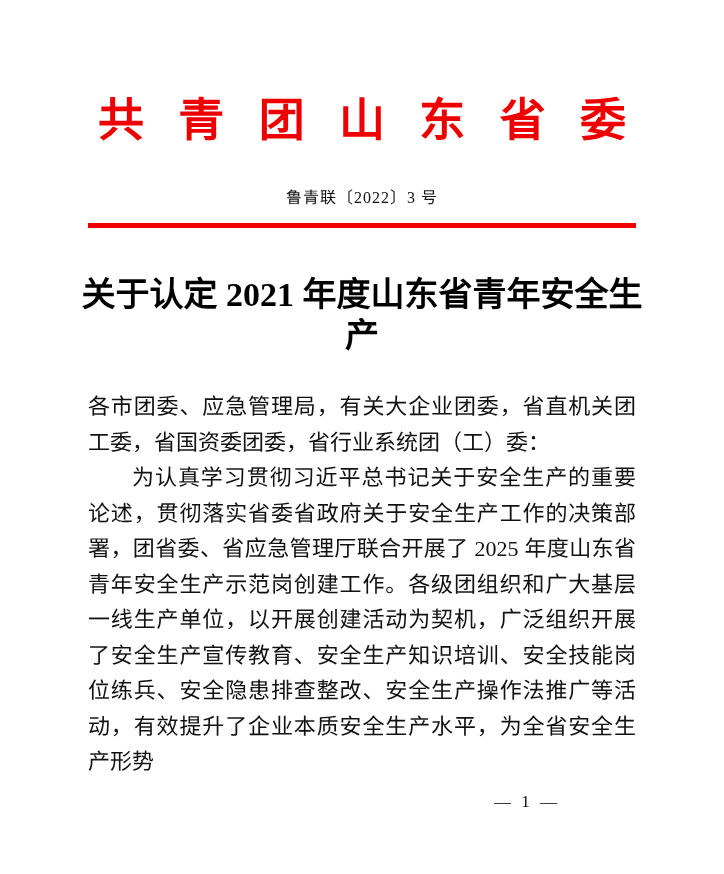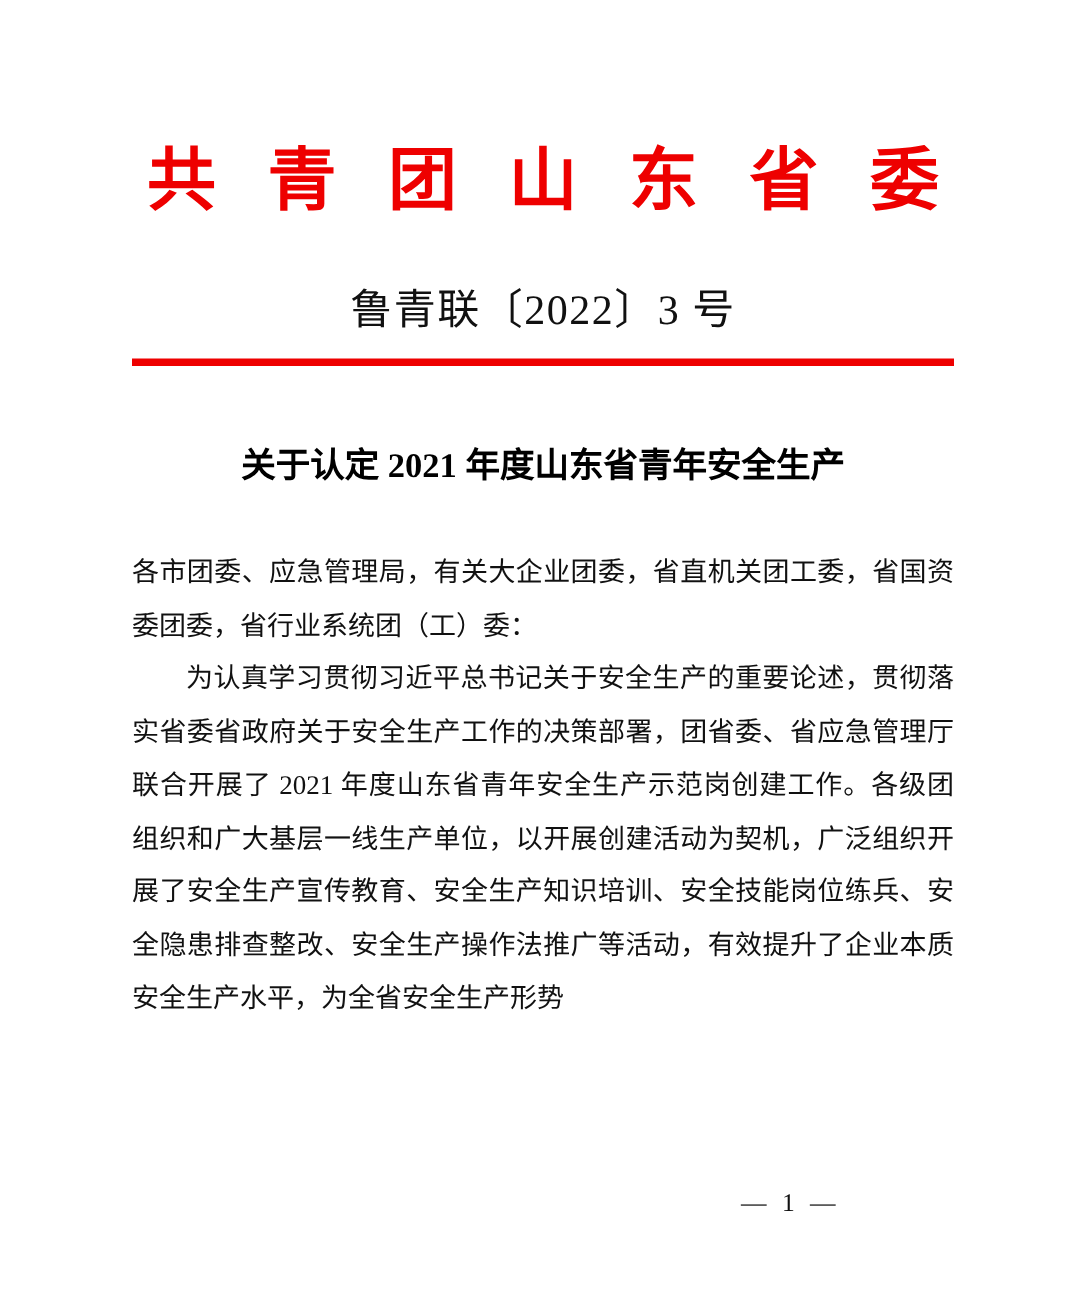--- a/index.html
+++ b/index.html
@@ -29,48 +29,48 @@
     font-weight: bold;
     line-height: 70px;
     text-align: justify;
     text-align-last: justify;
     white-space: nowrap;
   }
   
   .doc-number {
     margin-top: 28px;
     text-align: center;
-    font-size: 28px;
+    font-size: 16px;
     letter-spacing: 1px;
     color: #111111;
   }
   
   .red-divider {
     width: 548px;
     height: 5px;
     margin: 15px auto 0 auto;
     background: var(--accent, #ee0000);
   }
   
   .doc-title {
     margin: 46px auto 0 auto;
     text-align: center;
-    font-size: 23px;
+    font-size: 34px;
     font-weight: bold;
     line-height: 41px;
     color: #000000;
   }
   .doc-title .title-line {
     display: block;
   }
   
   .doc-body {
     width: 548px;
     margin: 33px auto 0 auto;
-    font-size: 18px;
+    font-size: 22px;
     line-height: 35.5px;
     text-align: justify;
     color: #111111;
   }
   .salutation {
     margin: 0;
   }
   .body-para {
     margin: 0;
     text-indent: 2em;
@@ -101,21 +101,21 @@
     <div class="red-divider"></div>
   </header>
 
   <main>
     <h1 class="doc-title">
       <span class="title-line">关于认定 2021 年度山东省青年安全生产</span>
     </h1>
 
     <div class="doc-body">
       <p class="salutation">各市团委、应急管理局，有关大企业团委，省直机关团工委，省国资委团委，省行业系统团（工）委：</p>
-      <p class="body-para">为认真学习贯彻习近平总书记关于安全生产的重要论述，贯彻落实省委省政府关于安全生产工作的决策部署，团省委、省应急管理厅联合开展了 2021 年度山东省青年安全生产示范岗创建工作。各级团组织和广大基层一线生产单位，以开展创建活动为契机，广泛组织开展了安全生产宣传教育、安全生产知识培训、安全技能岗位练兵、安全隐患排查整改、安全生产操作法推广等活动，有效提升了企业本质安全生产水平，为全省安全生产形势</p>
+      <p class="body-para">为认真学习贯彻习近平总书记关于安全生产的重要论述，贯彻落实省委省政府关于安全生产工作的决策部署，团省委、省应急管理厅联合开展了 2025 年度山东省青年安全生产示范岗创建工作。各级团组织和广大基层一线生产单位，以开展创建活动为契机，广泛组织开展了安全生产宣传教育、安全生产知识培训、安全技能岗位练兵、安全隐患排查整改、安全生产操作法推广等活动，有效提升了企业本质安全生产水平，为全省安全生产形势</p>
     </div>
   </main>
 
   <footer>
     <div class="page-number">— 1 —</div>
   </footer>
 
 </div>
 
 </body></html>

